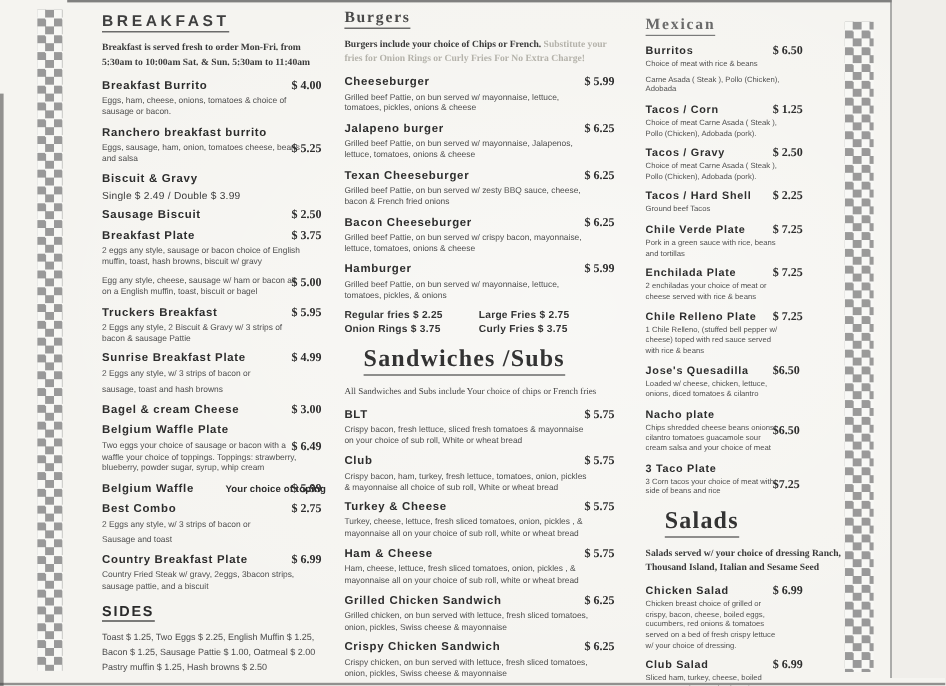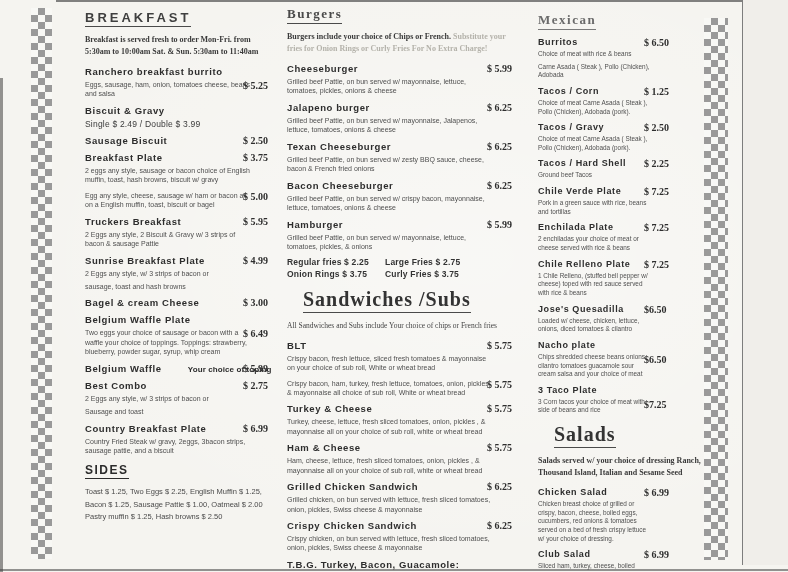--- a/index.html
+++ b/index.html
@@ -48,39 +48,44 @@
   .col-left  .item-desc{max-width:168px;}
   .col-mid   .item-desc{max-width:208px;}
   .col-right .item-desc{max-width:114px;font-size:6.4px;}
   .col-left  .item-price{left:158px;}
   .col-mid   .item-price{left:200px;}
   .col-right .item-price{left:106px;font-family:Liberation Serif, serif;}
   .col-right .item-name{font-size:9px;}
   .col-right .menu-item{margin-bottom:6px;}
   .fries{margin:3px 0 9px;}
   .fries-row{display:flex;font-weight:bold;font-size:8.5px;letter-spacing:.2px;color:#333;margin-bottom:2px;}
-  .fries-row span:first-child{width:98px;}
+  .fries-row span:first-child{width:112px;}
 </style>
 </head>
 <body>
 
 <div class="page">
   <div class="right-gutter"></div>
   <div class="edge-top"></div>
   <div class="edge-bottom"></div>
   <div class="edge-left"></div>
   <div class="page-crease"></div>
   <div class="checker checker-left"></div>
   <div class="checker checker-right"></div>
 
   <div class="col col-left">
       <div class="menu-section">
         <div class="section-title v-caps">BREAKFAST</div>
         <div class="section-intro"><span>Breakfast is served fresh to order Mon-Fri. from 5:30am to 10:00am Sat. &amp; Sun. 5:30am to 11:40am </span></div>
         <div class="menu-item">
+          <div class="item-name">Breakfast Burrito</div>
+          <div class="item-desc">Eggs, ham, cheese, onions, tomatoes &amp; choice of sausage or bacon.</div>
+          <div class="item-price">$ 4.00</div>
+        </div>
+        <div class="menu-item">
           <div class="item-name">Ranchero breakfast burrito</div>
           <div class="item-desc">Eggs, sausage, ham, onion, tomatoes cheese, beans and salsa</div>
           <div class="item-price price-drop">$ 5.25</div>
         </div>
         <div class="menu-item">
           <div class="item-name">Biscuit &amp; Gravy</div>
           <div class="item-note">Single $ 2.49   /    Double $ 3.99</div>
         </div>
         <div class="menu-item">
           <div class="item-name">Sausage Biscuit</div>
@@ -178,20 +183,21 @@
       </div>
       <div class="menu-section">
         <div class="section-title v-serif-lg">Sandwiches /Subs</div>
         <div class="section-intro intro-plain"><span>All Sandwiches and Subs include Your choice of chips or French fries </span></div>
         <div class="menu-item">
           <div class="item-name">BLT</div>
           <div class="item-desc">Crispy bacon, fresh lettuce, sliced fresh tomatoes &amp; mayonnaise on your choice of sub roll, White or wheat bread</div>
           <div class="item-price">$ 5.75</div>
         </div>
         <div class="menu-item">
+          <div class="item-name">Club</div>
           <div class="item-desc">Crispy bacon, ham, turkey, fresh lettuce, tomatoes, onion, pickles &amp; mayonnaise all choice of sub roll, White or wheat bread</div>
           <div class="item-price">$ 5.75</div>
         </div>
         <div class="menu-item">
           <div class="item-name">Turkey &amp; Cheese</div>
           <div class="item-desc">Turkey, cheese, lettuce, fresh sliced tomatoes, onion, pickles , &amp; mayonnaise all on your choice of sub roll, white or wheat bread</div>
           <div class="item-price">$ 5.75</div>
         </div>
         <div class="menu-item">
           <div class="item-name">Ham &amp; Cheese</div>

